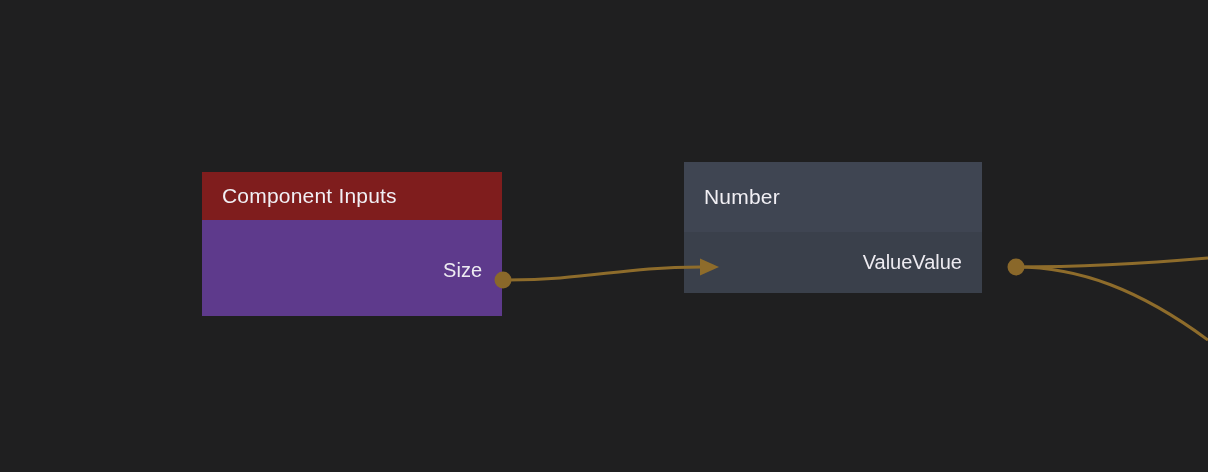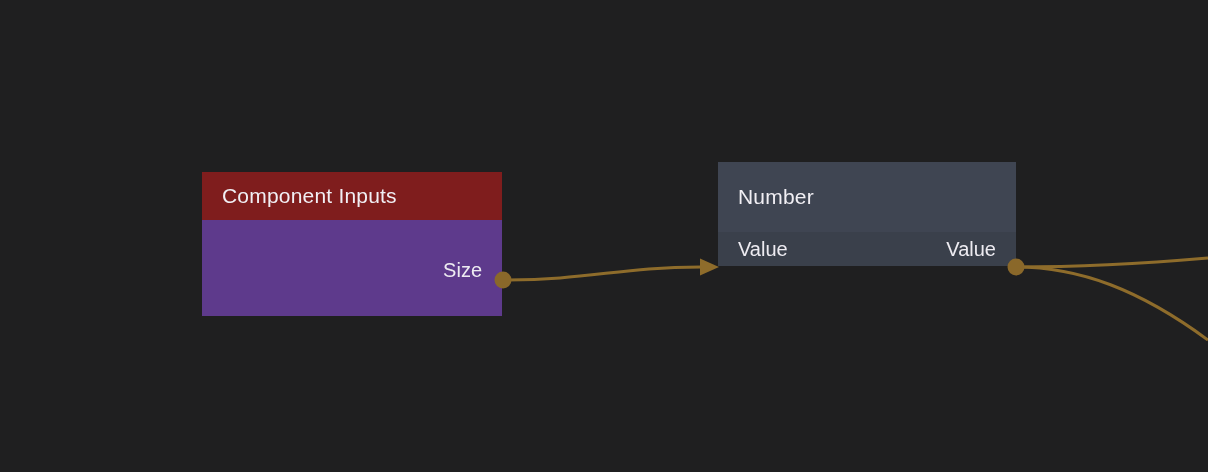--- a/index.html
+++ b/index.html
@@ -37,24 +37,24 @@
   }
   .node-component-inputs .node-header {
     background: #7f1d1d;
     height: 48px;
   }
   .node-component-inputs .node-body {
     background: #5e3a8c;
     flex: 1;
   }
   .node-number {
-    left: 718px;
+    left: 684px;
     top: 162px;
     width: 298px;
-    height: 104px;
+    height: 131px;
   }
   .node-number .node-header {
     background: #3f4552;
     height: 70px;
   }
   .node-number .node-body {
     background: #3a404b;
     flex: 1;
   }
   .node-header {
@@ -76,22 +76,21 @@
     display: flex;
     width: 100%;
     align-items: center;
     padding: 0 20px;
     box-sizing: border-box;
   }
   .port-row.single-output {
     justify-content: flex-end;
   }
   .port-row.in-out {
-    justify-content: space-between;
-    gap: 8px;
+    justify-content: flex-end;
   }
   .port-label {
     color: #edebf1;
     font-size: 20px;
     font-weight: 400;
   }
   .node-component-inputs .port-row {
     margin-top: 4px;
     padding-left: 12px;
   }

